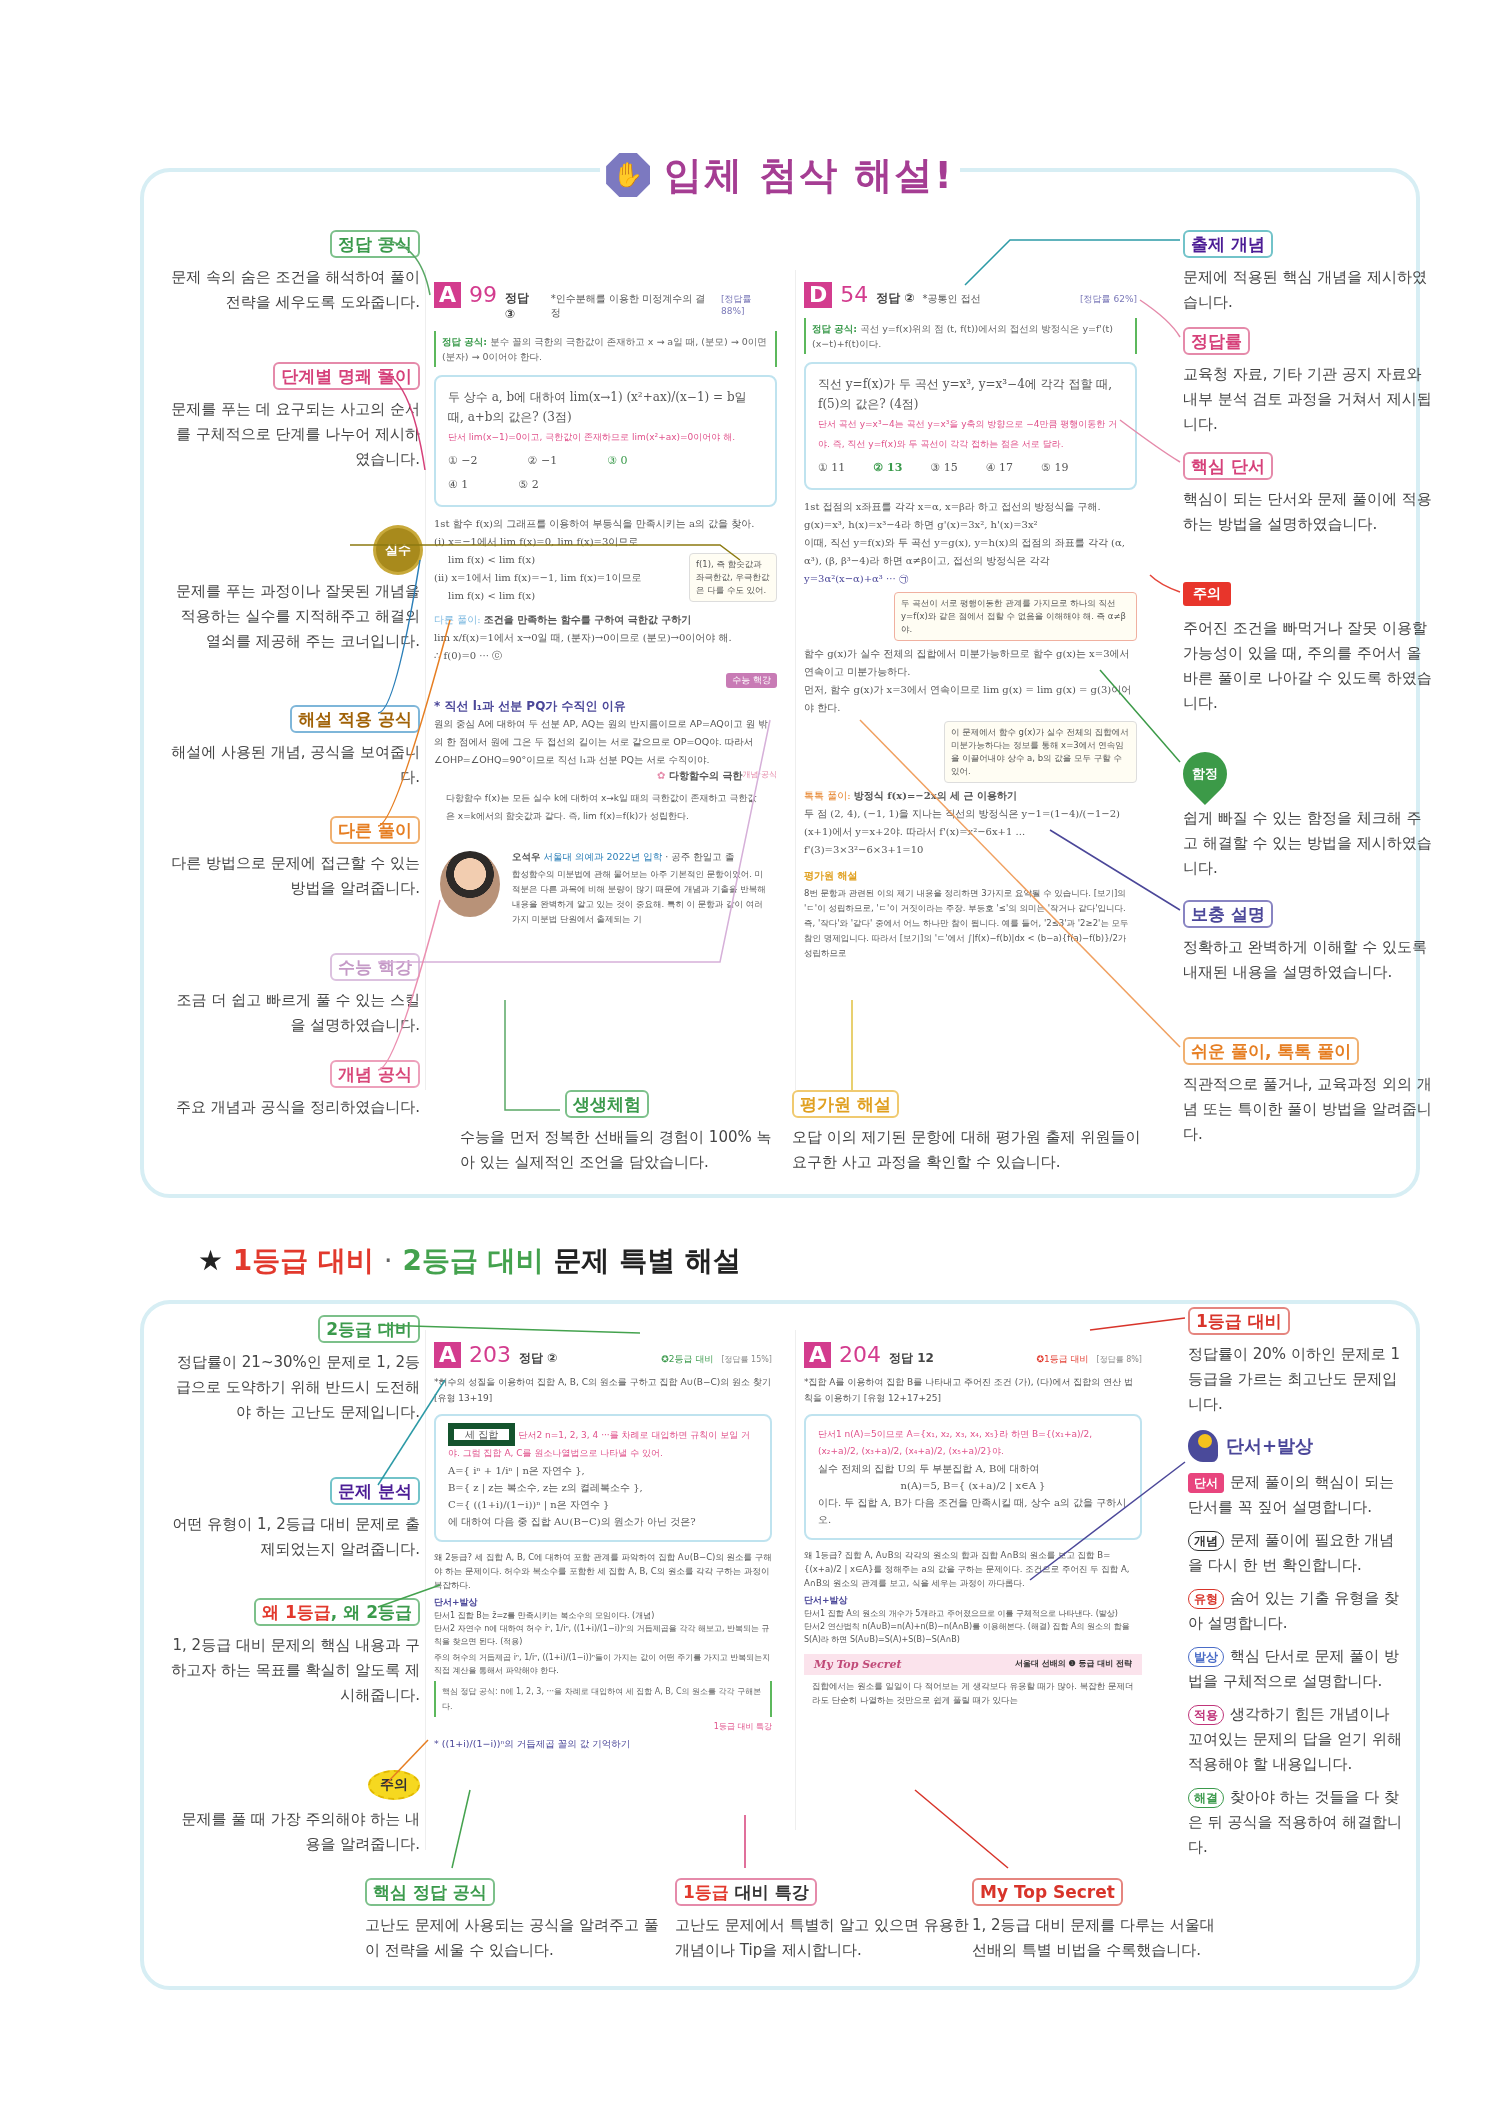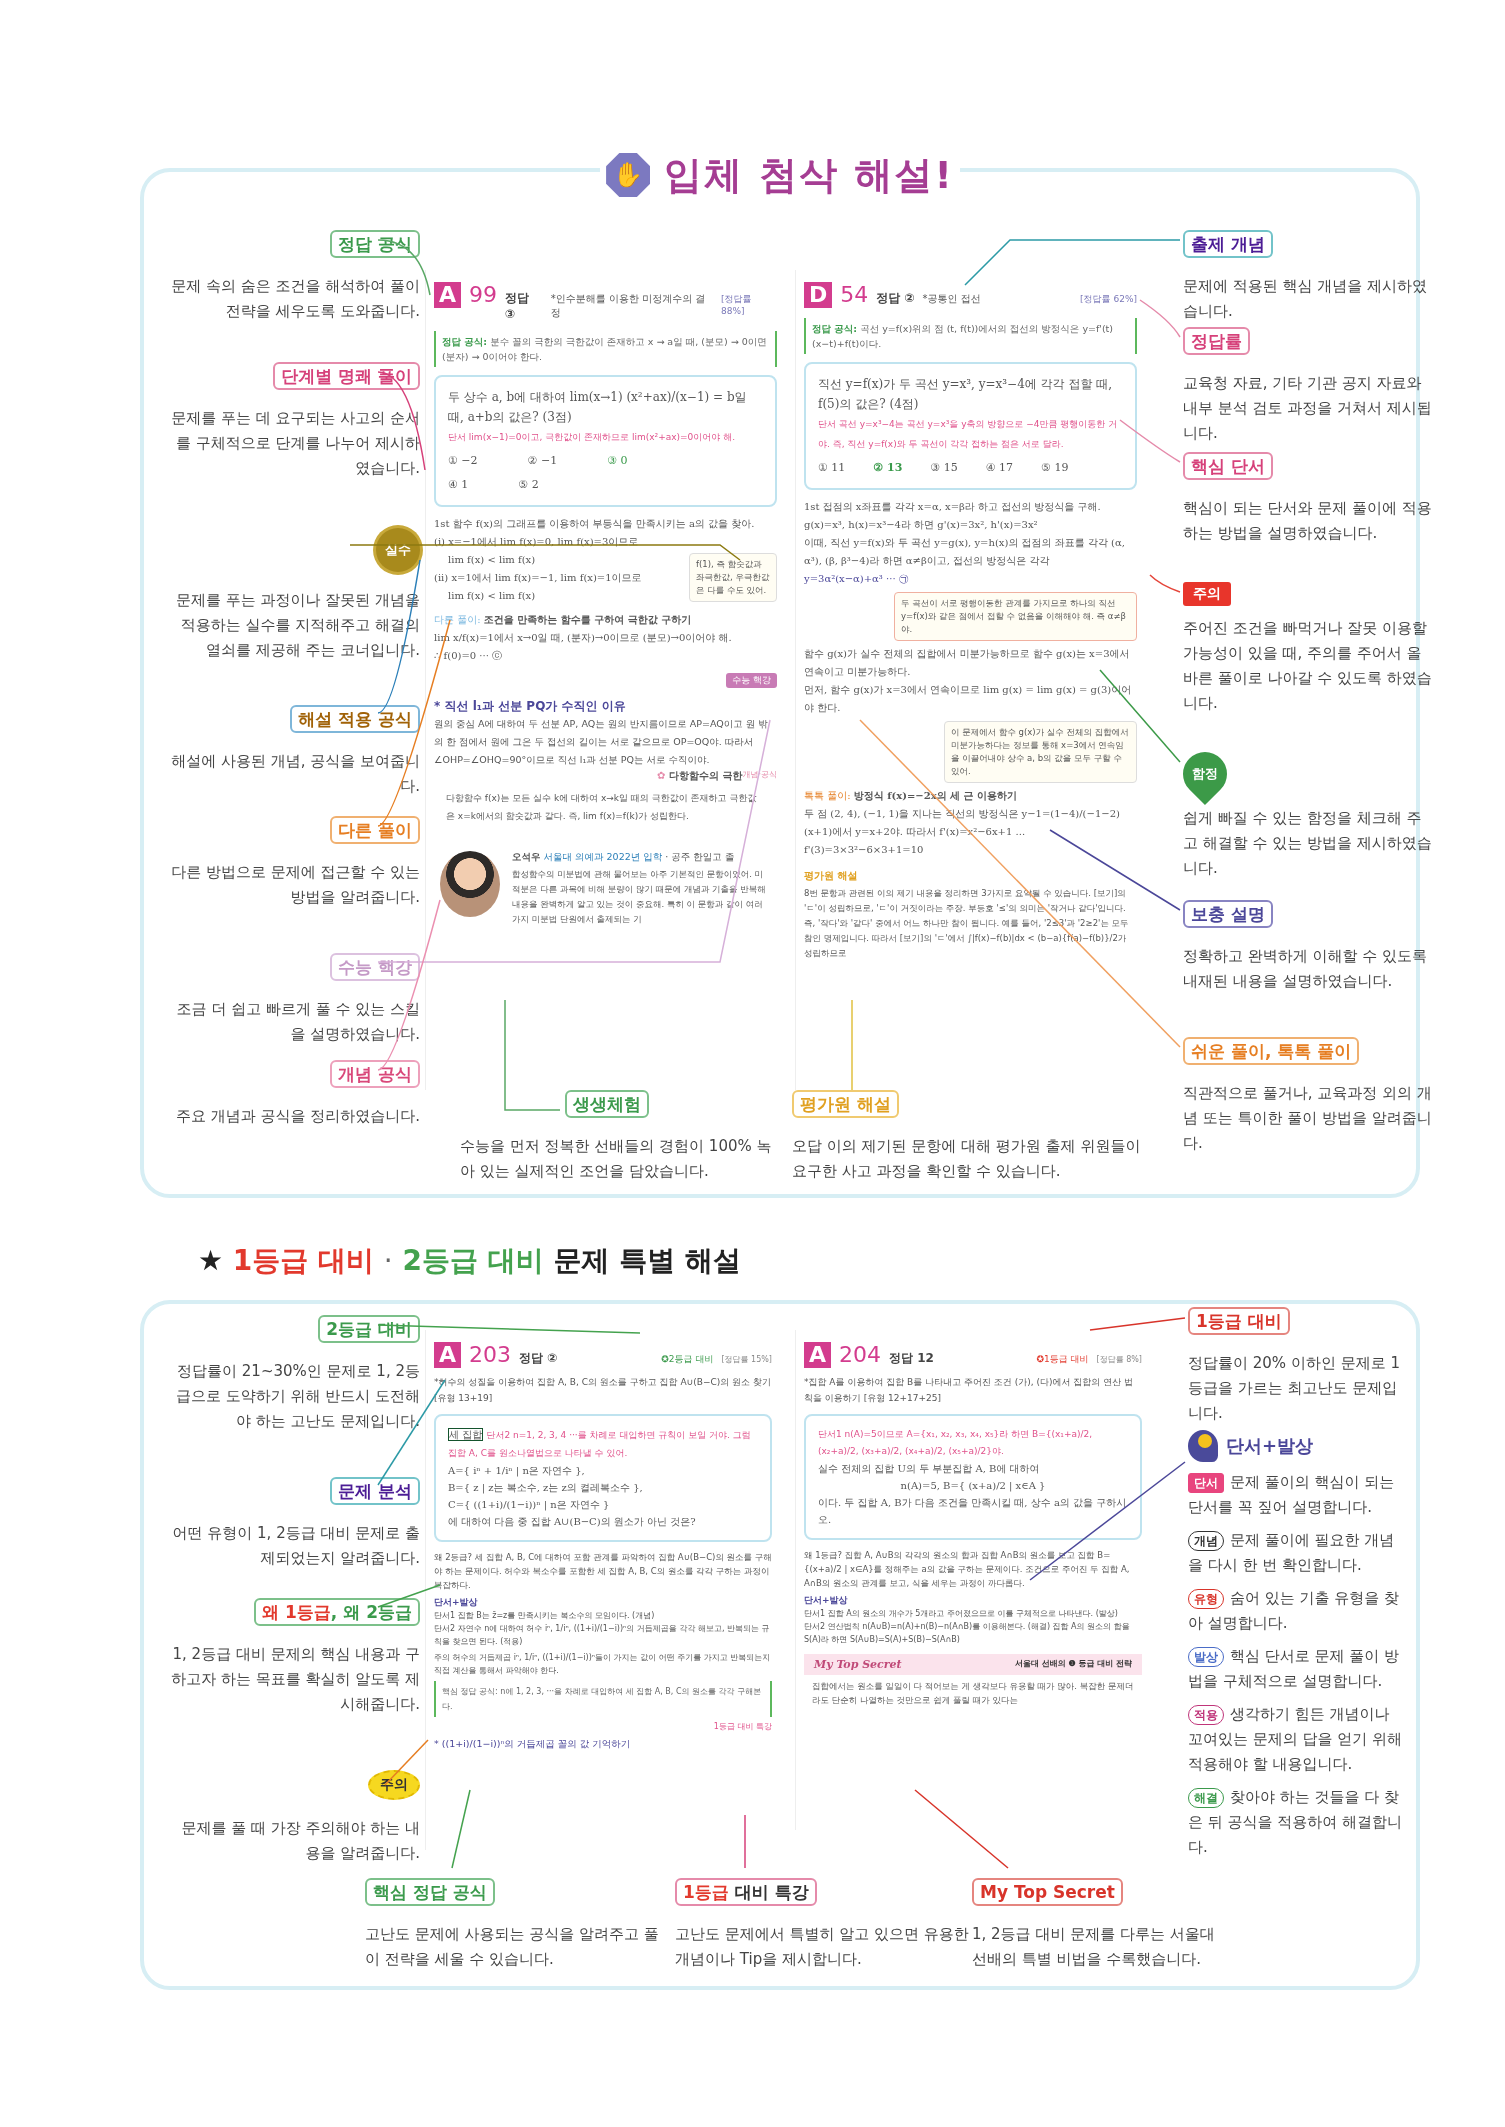--- a/index.html
+++ b/index.html
@@ -13,21 +13,21 @@
   .main-title { position: absolute; top: 145px; left: 600px; width: 360px; height: 60px; background: #fff;
     display: flex; align-items: center; justify-content: center; gap: 14px; }
   .main-title .txt { font-size: 38px; font-weight: bold; color: #a53d93; letter-spacing: 2px; }
   .octagon { width: 44px; height: 44px; background: #7c79c0; clip-path: polygon(30% 0,70% 0,100% 30%,100% 70%,70% 100%,30% 100%,0 70%,0 30%);
     display: flex; align-items: center; justify-content: center; color: #fff; font-size: 24px; }
 
   .callout { position: absolute; width: 250px; }
   .callout.left { text-align: right; }
   .callout.right { text-align: left; }
   .tag { display: inline-block; border: 2px solid; border-radius: 6px; padding: 1px 6px; font-size: 17px; font-weight: bold; background: #fff; line-height: 22px; }
-  .desc { font-size: 15px; line-height: 25px; color: #444; margin-top: 16px; }
+  .desc { font-size: 15px; line-height: 25px; color: #444; margin-top: 7px; }
 
   .t-green { color: #3b9a4c; border-color: #7cc08a; }
   .t-pink { color: #d6417a; border-color: #e58aaa; }
   .t-teal { color: #4c1d95; border-color: #72c3c9; }
   .t-blue { color: #a16207; border-color: #7eb6d9; text-align: right; }
   .t-orange { color: #e67e22; border-color: #f0b070; }
   .t-lilac { color: #c59ac7; border-color: #dcc1df; }
   .t-rose { color: #d9487a; border-color: #eda0bb; }
   .t-purple { color: #4b4799; border-color: #8884c2; }
   .t-red { color: #d8342a; border-color: #e5857f; }
@@ -294,21 +294,21 @@
 <div class="page" style="left:425px; top:1330px; width:355px; height:520px; padding:6px 8px;">
   <div class="prob-head">
     <span class="letter">A</span>
     <span class="pnum">203</span>
     <span class="ans">정답 ②</span>
     <span class="rate" style="color:#3b9a4c; font-size:9px">✪2등급 대비</span>
     <span style="font-size:8px; color:#888">[정답률 15%]</span>
   </div>
   <div style="font-size:9px; line-height:16px">*허수의 성질을 이용하여 집합 A, B, C의 원소를 구하고 집합 A∪(B−C)의 원소 찾기 [유형 13+19]</div>
   <div class="q-box" style="font-size:10px; line-height:17px">
-    <span style="border:1px solid #14532d; padding:0 0">세 집합</span>
+    <span style="border:6px solid #14532d; padding:0 11px">세 집합</span>
     <span class="hint">단서2 n=1, 2, 3, 4 ···를 차례로 대입하면 규칙이 보일 거야. 그럼 집합 A, C를 원소나열법으로 나타낼 수 있어.</span>
     <div>A={ iⁿ + 1/iⁿ | n은 자연수 },</div>
     <div>B={ z | z는 복소수, z는 z의 켤레복소수 },</div>
     <div>C={ ((1+i)/(1−i))ⁿ | n은 자연수 }</div>
     <div>에 대하여 다음 중 집합 A∪(B−C)의 원소가 아닌 것은?</div>
   </div>
   <div style="font-size:8.5px; line-height:14px">왜 2등급? 세 집합 A, B, C에 대하여 포함 관계를 파악하여 집합 A∪(B−C)의 원소를 구해야 하는 문제이다. 허수와 복소수를 포함한 세 집합 A, B, C의 원소를 각각 구하는 과정이 복잡하다.</div>
   <div style="font-size:9px; color:#4b4799; font-weight:bold; margin-top:4px">단서+발상</div>
   <div style="font-size:8px; line-height:13px">단서1 집합 B는 z̄=z를 만족시키는 복소수의 모임이다. (개념)</div>
   <div style="font-size:8px; line-height:13px">단서2 자연수 n에 대하여 허수 iⁿ, 1/iⁿ, ((1+i)/(1−i))ⁿ의 거듭제곱을 각각 해보고, 반복되는 규칙을 찾으면 된다. (적용)</div>

